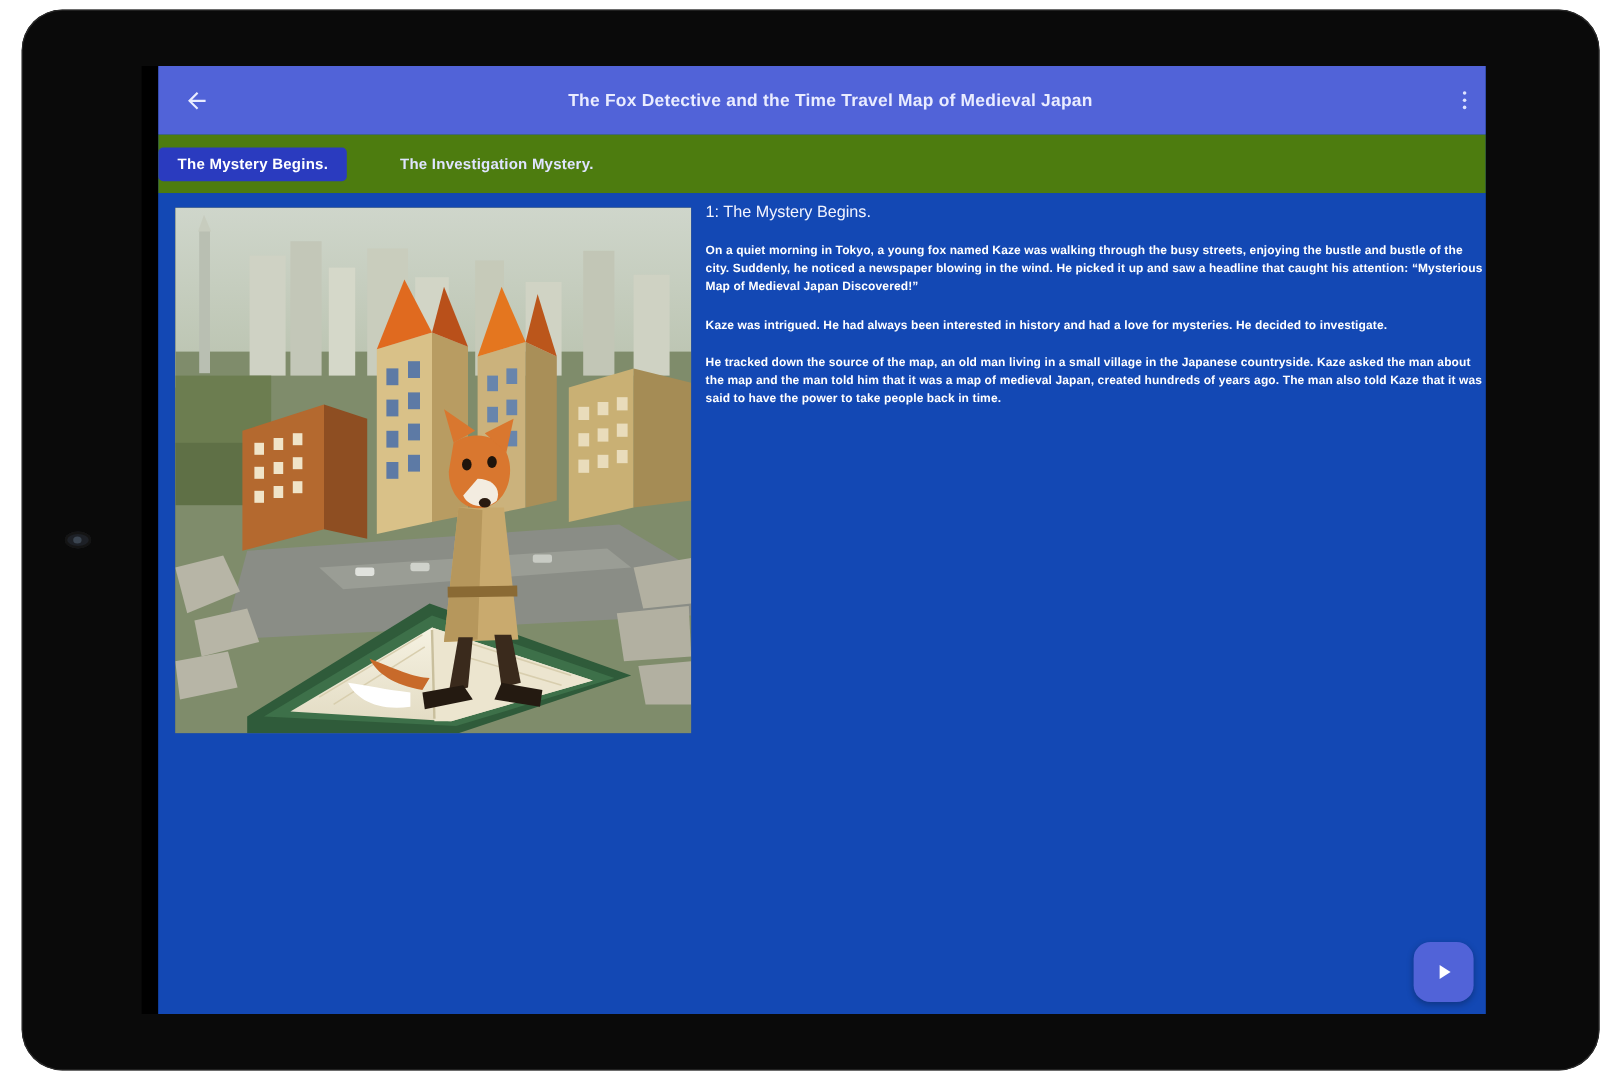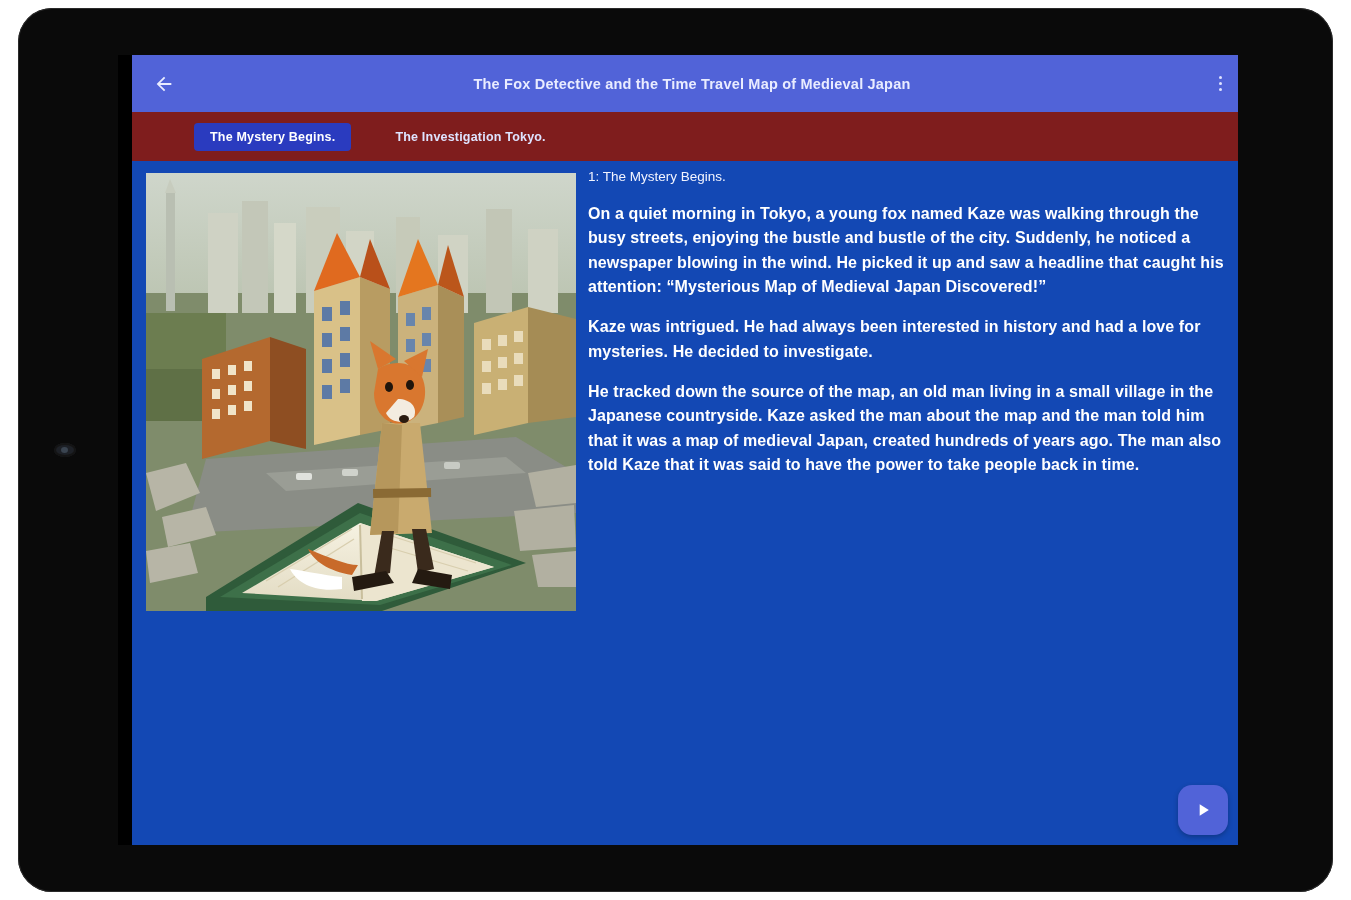--- a/index.html
+++ b/index.html
@@ -111,24 +111,23 @@
     display: block;
     width: 3px;
     height: 3px;
     border-radius: 50%;
     background: #dfe3ff;
   }
 
   
   .tab-strip {
     height: 49px;
-    background: #7f1d1d;
-    display: flex;
-    align-items: center;
-    padding-left: 62px;
+    background: #4d7c0f;
+    display: flex;
+    align-items: center;
     gap: 0px;
   }
   .tab {
     position: relative;
     padding: 7px 16px;
     color: #dfe4ff;
     font-size: 12.5px;
     font-weight: bold;
     letter-spacing: .2px;
     white-space: nowrap;
@@ -166,21 +165,21 @@
     right: 14px;
   }
   .story .chapter-heading {
     color: #f2f4ff;
     font-size: 13.5px;
     margin: 0 0 18px 0;
     font-weight: normal;
   }
   .story p {
     color: #ffffff;
-    font-size: 16px;
+    font-size: 10px;
     font-weight: bold;
     line-height: 1.52;
     margin: 0 0 16px 0;
     letter-spacing: .1px;
   }
 
   
   .fab {
     position: absolute;
     right: 24px;
@@ -215,21 +214,21 @@
         <div class="app-title">The Fox Detective and the Time Travel Map of Medieval Japan</div>
         <div class="overflow-btn">
           <i></i>
             <i></i>
             <i></i>
         </div>
       </div>
 
       <div class="tab-strip">
         <div class="tab active">The Mystery Begins.</div>
-        <div class="tab">The Investigation Tokyo.</div>
+        <div class="tab">The Investigation Mystery.</div>
       </div>
 
       <div class="content">
 
         <div class="illustration">
           <svg width="430" height="438" viewBox="0 0 430 438">
             <defs>
               <linearGradient id="sky" x1="0" y1="0" x2="0" y2="1">
                 <stop offset="0%" stop-color="#cfd6cb"></stop>
                 <stop offset="100%" stop-color="#b9c2ae"></stop>

